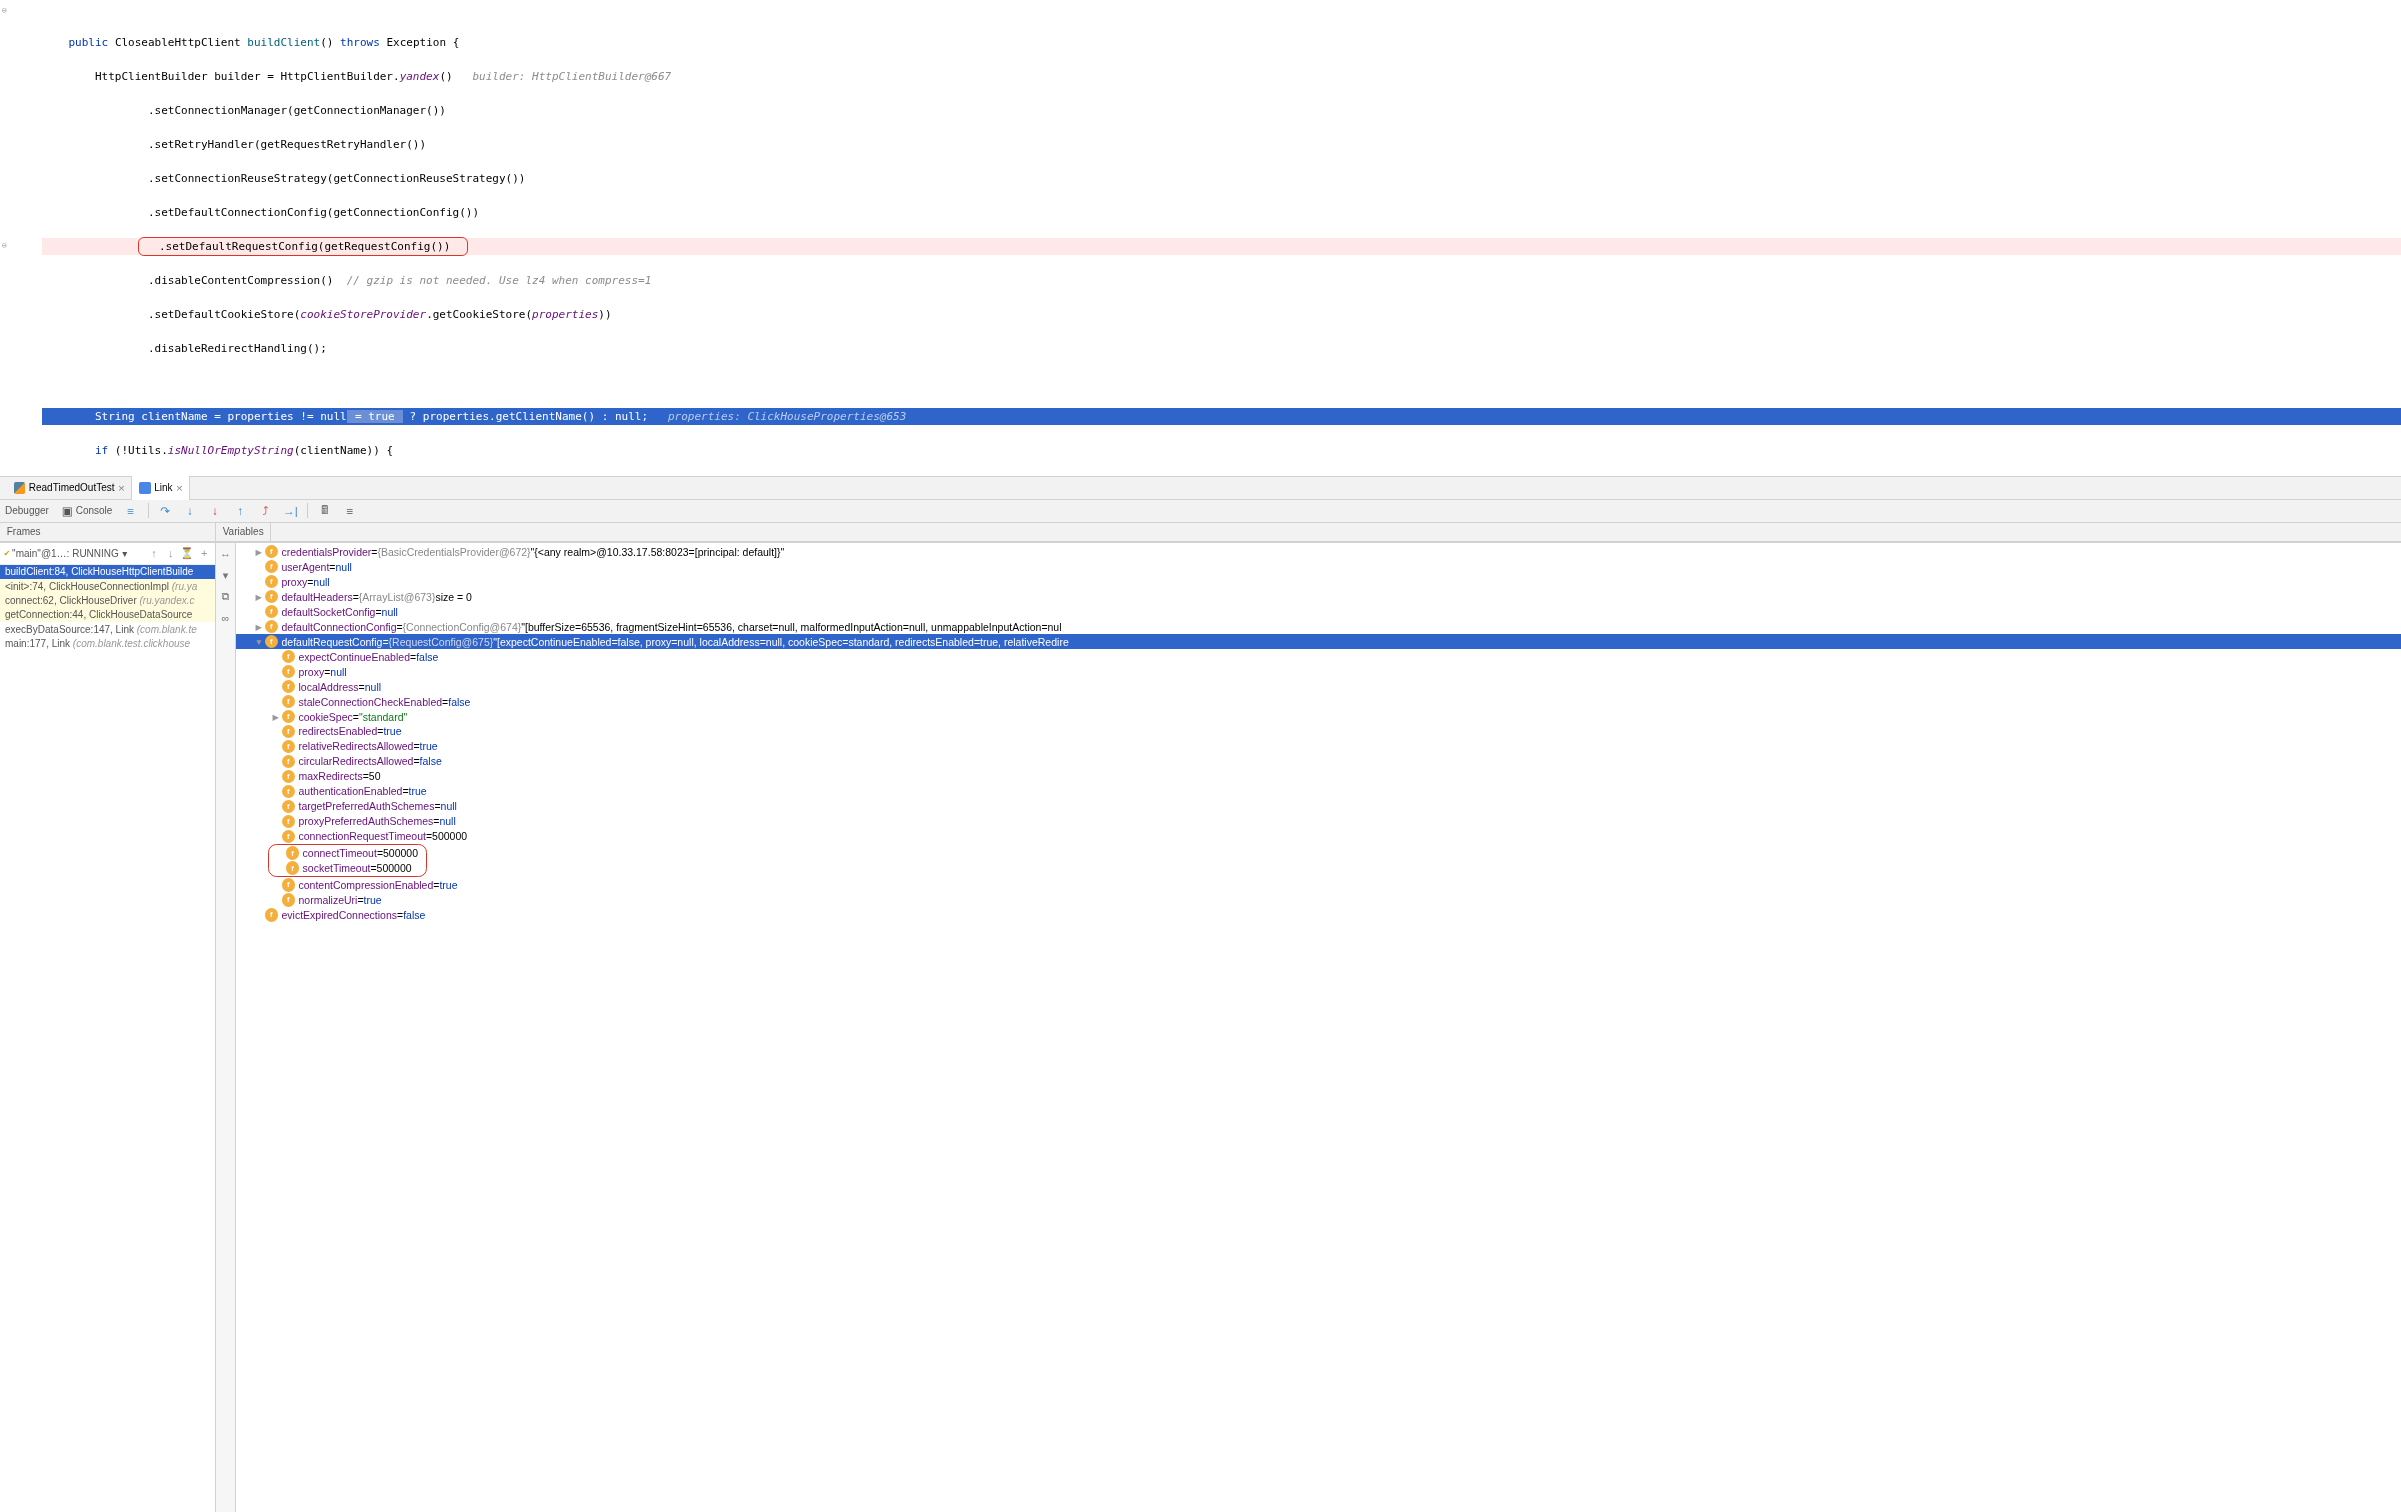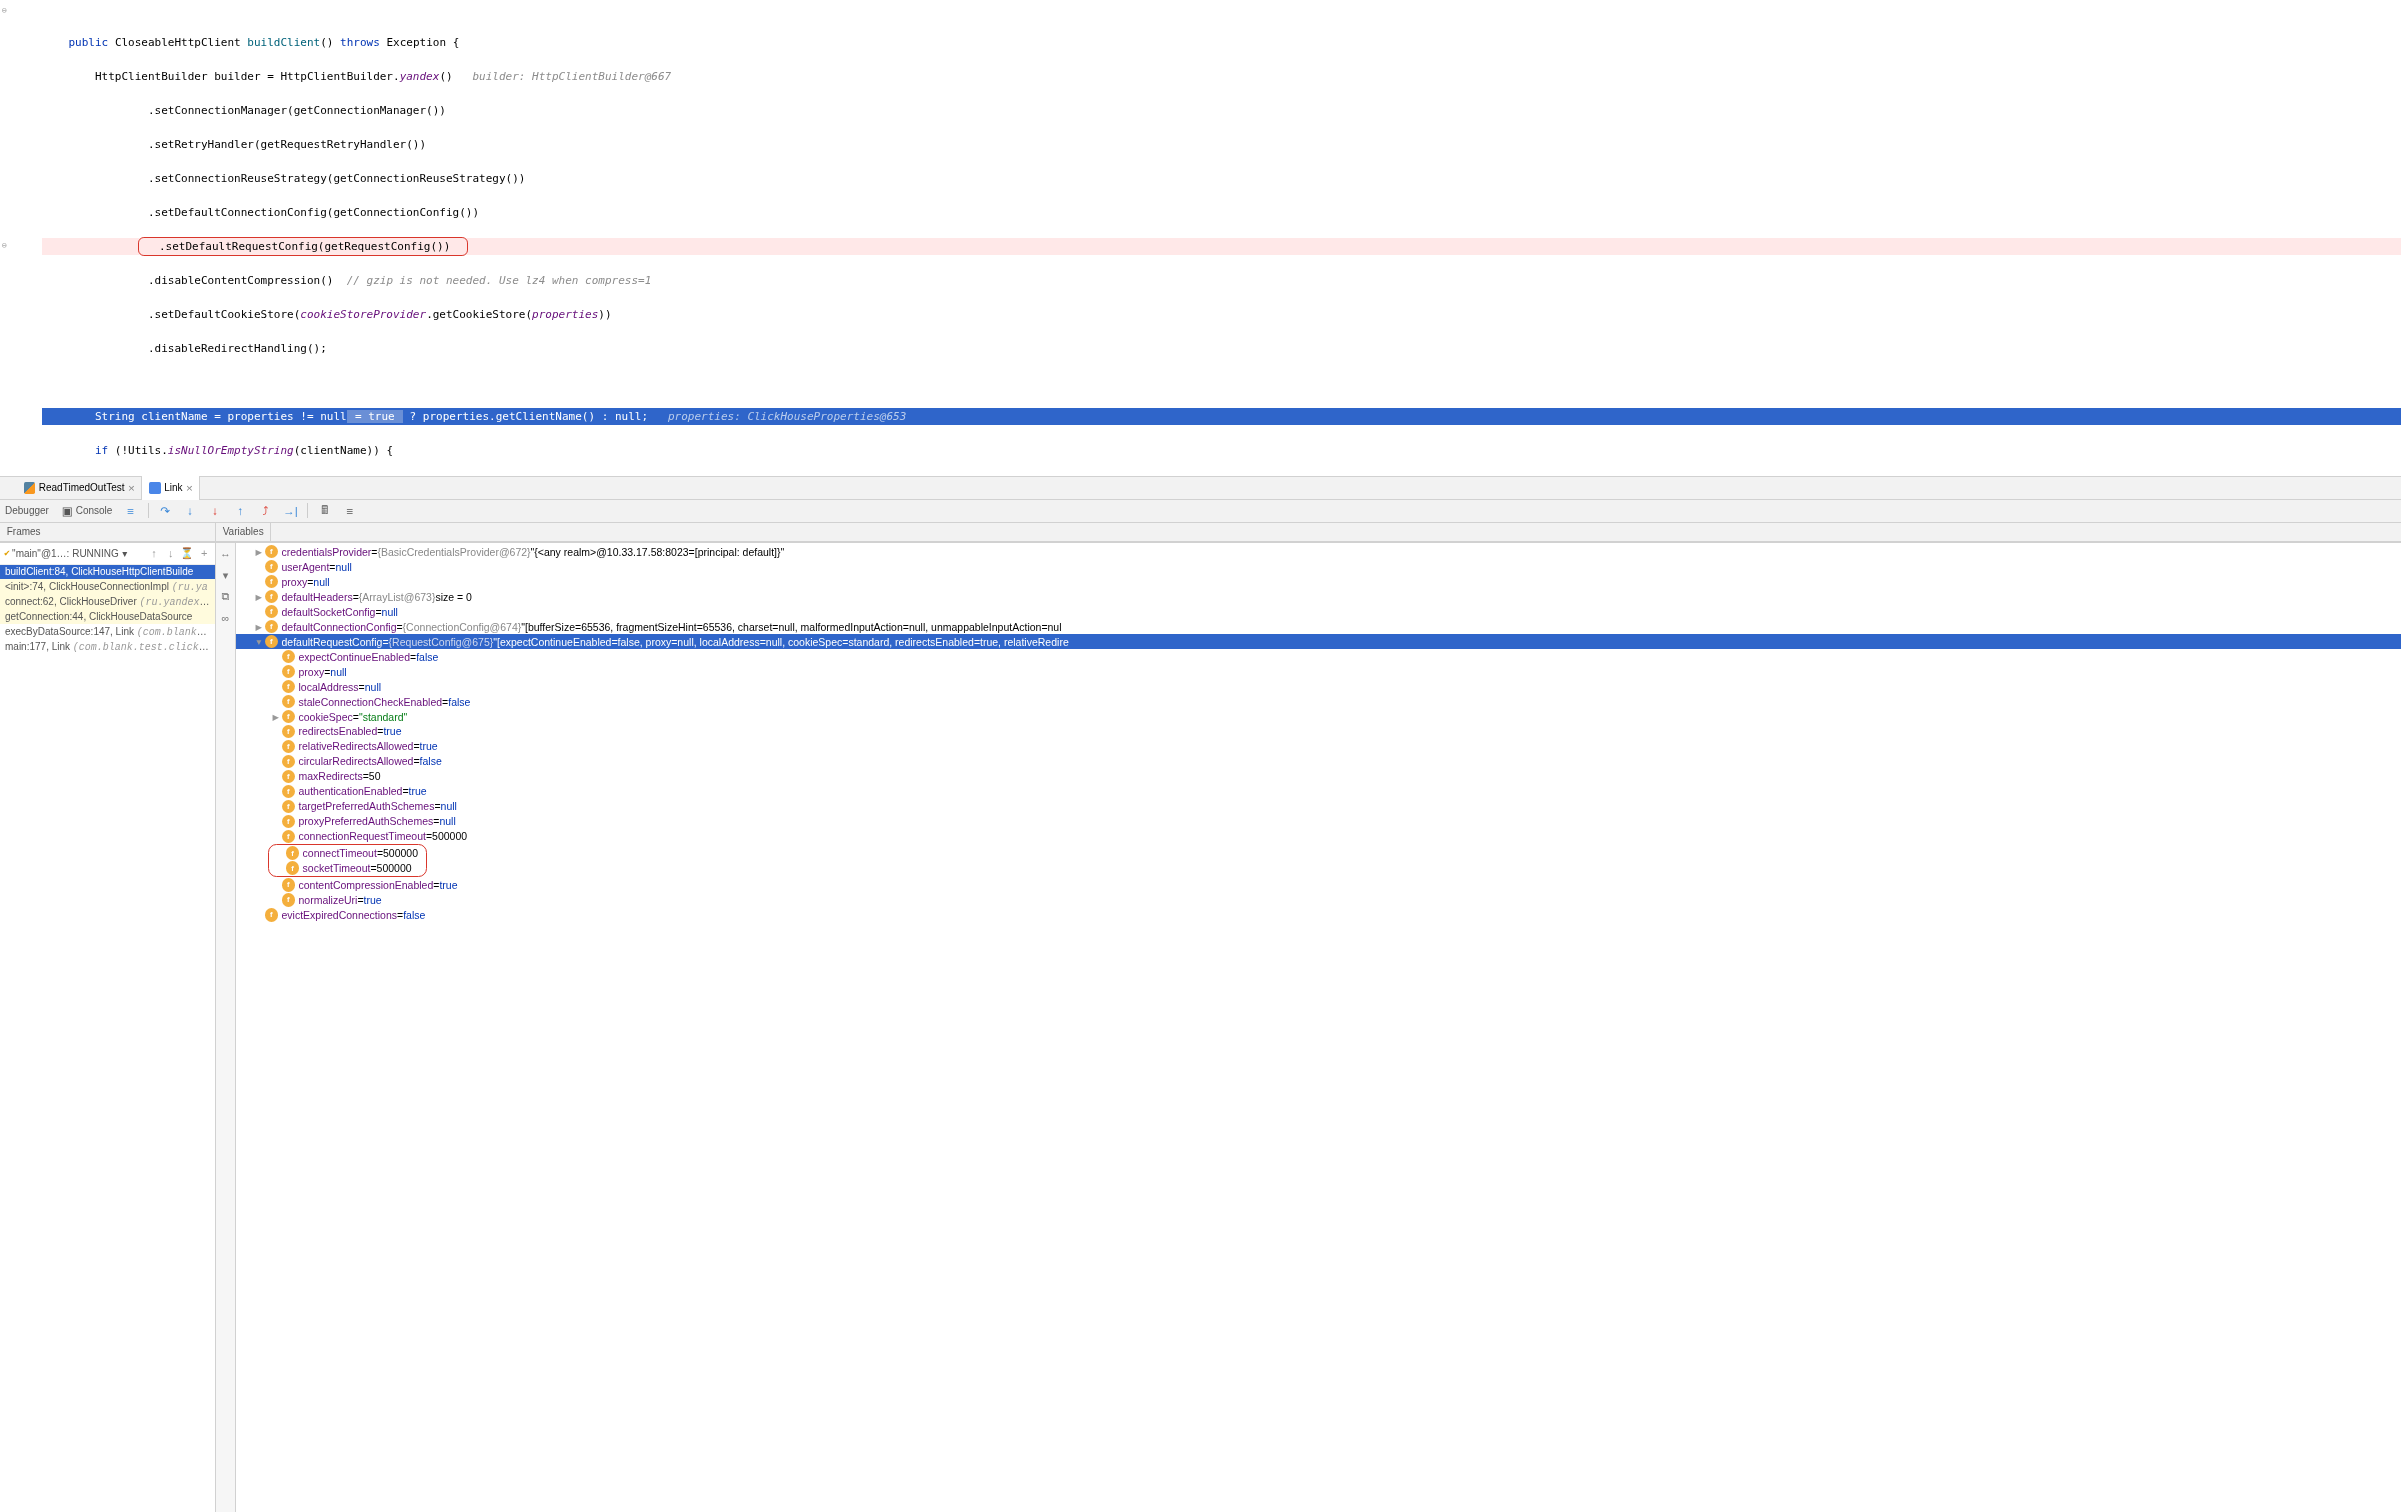--- a/index.html
+++ b/index.html
@@ -14,21 +14,21 @@
 .var-name { color: #660e7a; font-style: italic; }
 .hint { color: #8c8c8c; font-style: italic; }
 .comment { color: #8c8c8c; font-style: italic; }
 .bool-lit { color: #0033b3; }
 .highlight-box { border: 1.7px solid #d9362b; border-radius: 5.9px; display: inline-block; padding: 0 3.4px; margin: -1.7px -3.4px; }
 .line-warn { background: #ffe8e8; }
 .line-exec { background: #2f65ca; color: #fff; }
 .line-exec .hint { color: #b9ccec; }
 .line-exec .bool-lit { color: #fff; background: #6a8fd6; padding: 0 1.7px; }
 
-.tabs-row { display: flex; align-items: center; height: 23.5px; border-top: 0.8px solid #d1d1d1; border-bottom: 0.8px solid #d1d1d1; background: #f2f2f2; padding-left: 17px; gap: 0; }
+.tabs-row { display: flex; align-items: center; height: 23.5px; border-top: 0.8px solid #d1d1d1; border-bottom: 0.8px solid #d1d1d1; background: #f2f2f2; padding-left: 7px; gap: 0; }
 .tab { display: flex; align-items: center; padding: 0 6.7px; height: 23.5px; border-right: 0.8px solid #d1d1d1; font-size: 10px; gap: 3.4px; }
 .tab.active { background: #fff; }
 .tab .close-x { color: #888; font-size: 11.7px; cursor: pointer; }
 .tab-icon { width: 11.7px; height: 11.7px; display: inline-block; }
 .icon-java { background: linear-gradient(135deg,#5382a1 50%,#f89820 50%); border-radius: 1.7px; }
 .icon-link { background: #4a86e8; border-radius: 1.7px; }
 
 .toolbar-row { display: flex; align-items: center; height: 23.5px; background: #f2f2f2; border-bottom: 0.8px solid #d1d1d1; padding-left: 0; gap: 1.7px; }
 .toolbar-btn { padding: 1.7px 5px; font-size: 10px; color: #555; cursor: pointer; display: flex; align-items: center; gap: 1.7px; }
 .toolbar-sep { width: 0.8px; height: 15px; background: #ccc; margin: 0 3.4px; }
@@ -43,21 +43,21 @@
 .vars-col { flex: 1; overflow: auto; }
 
 .thread-row { display: flex; align-items: center; height: 22px; padding: 0 3.4px; gap: 1.7px; background: #fff; border-bottom: 0.8px solid #eee; }
 .thread-dd { flex: 1; display: flex; align-items: center; gap: 3.4px; font-size: 10px; color: #555; }
 .thread-nav { display: flex; gap: 1.7px; }
 .thread-nav-btn { width: 15px; height: 15px; color: #999; cursor: pointer; display: flex; align-items: center; justify-content: center; }
 
 .frames-list { flex: 1; overflow: auto; font-size: 10px; }
 .frame-item { padding: 1.7px 5px; white-space: nowrap; overflow: hidden; text-overflow: ellipsis; color: #555; cursor: pointer; }
 .frame-item.sel { background: #2f65ca; color: #fff; }
-.frame-item .gray { color: #999; font-style: italic; font-family: Liberation Mono, monospace; }
+.frame-item .gray { color: #999; font-style: italic; }
 .frame-item.lib { background: #fffbdd; }
 
 .var-tree { font-family: -apple-system, sans-serif; font-size: 10.5px; padding: 1.7px 0; }
 .var-row { display: flex; align-items: center; padding: 0.8px 3.4px; white-space: nowrap; cursor: pointer; }
 .var-row.sel { background: #2f65ca; color: #fff; }
 .var-arrow { width: 11.7px; text-align: center; color: #999; font-size: 8.4px; }
 .var-icon { width: 13.4px; height: 13.4px; border-radius: 6.7px; background: #f4af3d; display: inline-flex; align-items: center; justify-content: center; font-size: 7.6px; color: #fff; font-weight: bold; margin-right: 3.4px; position: relative; }
 .var-icon::before { content: "f"; }
 .var-name-txt { color: #660e7a; }
 .var-row.sel .var-name-txt { color: #fff; }

